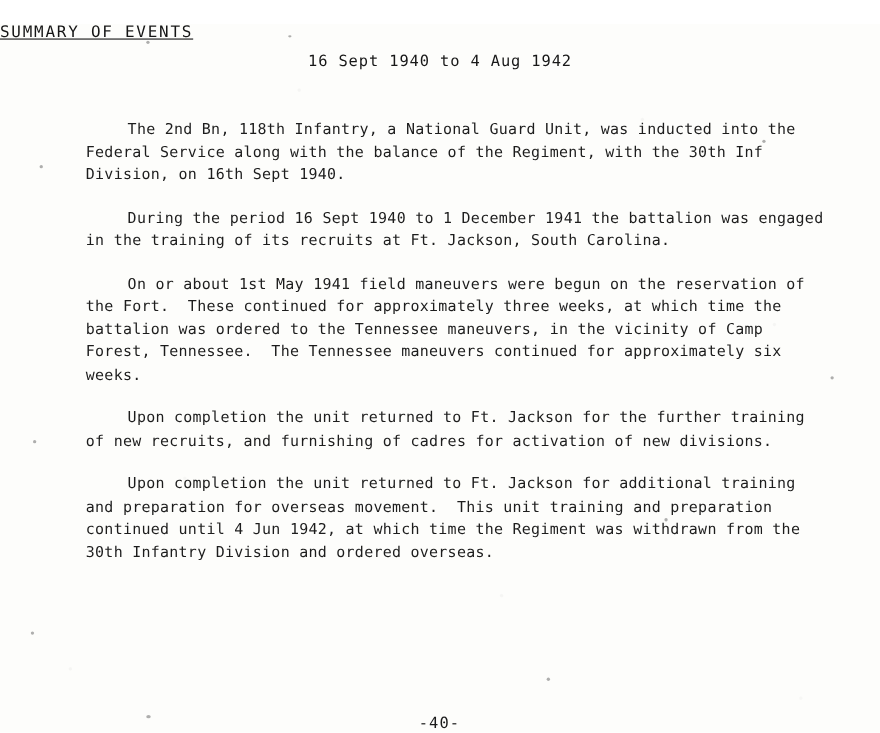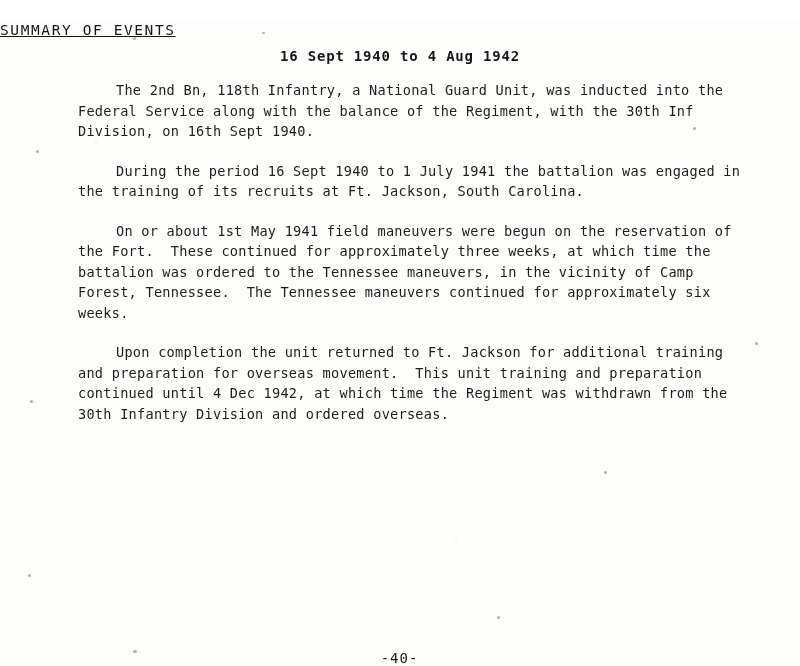--- a/index.html
+++ b/index.html
@@ -43,39 +43,38 @@
     letter-spacing: 1.2px;
     margin-top: 26px;
     color: #181818;
   }
   .date-range {
     text-align: center;
     font-size: 14px;
     letter-spacing: 0.8px;
     margin-top: 10px;
     color: #181818;
-    font-weight: bold;
   }
   .body-block {
     margin: 0 auto;
     width: 700px;
     padding-left: 28px;
     box-sizing: border-box;
   }
   .para {
     font-size: 13.6px;
     line-height: 20.5px;
     letter-spacing: 0.25px;
     margin: 0 0 19px 0;
     text-indent: 38px;
     white-space: pre-wrap;
     color: #1d1d1d;
   }
   .para.first {
-    margin-top: 16px;
+    margin-top: 44px;
   }
   .page-number {
     position: absolute;
     left: 0;
     right: 1px;
     bottom: 22px;
     text-align: center;
     font-size: 14px;
     letter-spacing: 1px;
     color: #1b1b1b;
@@ -101,19 +100,20 @@
   <div class="speck" style="left:28px; top:552px; width:3px; height:3px;"></div>
   <div class="speck" style="left:133px; top:628px; width:4px; height:3px;"></div>
   <div class="speck" style="left:497px; top:594px; width:3px; height:3px;"></div>
   <div class="speck" style="left:604px; top:449px; width:3px; height:3px;"></div>
 
   <div class="doc-title">SUMMARY OF EVENTS</div>
   <div class="date-range">16 Sept 1940 to 4 Aug 1942</div>
 
   <div class="body-block">
     <p class="para first">The 2nd Bn, 118th Infantry, a National Guard Unit, was inducted into the Federal Service along with the balance of the Regiment, with the 30th Inf Division, on 16th Sept 1940.</p>
-    <p class="para">During the period 16 Sept 1940 to 1 July 1941 the battalion was engaged in the training of its recruits at Ft. Jackson, South Carolina.</p>
+    <p class="para">During the period 16 Sept 1940 to 1 December 1941 the battalion was engaged in the training of its recruits at Ft. Jackson, South Carolina.</p>
     <p class="para">On or about 1st May 1941 field maneuvers were begun on the reservation of the Fort.  These continued for approximately three weeks, at which time the battalion was ordered to the Tennessee maneuvers, in the vicinity of Camp Forest, Tennessee.  The Tennessee maneuvers continued for approximately six weeks.</p>
-    <p class="para">Upon completion the unit returned to Ft. Jackson for additional training and preparation for overseas movement.  This unit training and preparation continued until 4 Dec 1942, at which time the Regiment was withdrawn from the 30th Infantry Division and ordered overseas.</p>
+    <p class="para">Upon completion the unit returned to Ft. Jackson for the further training of new recruits, and furnishing of cadres for activation of new divisions.</p>
+    <p class="para">Upon completion the unit returned to Ft. Jackson for additional training and preparation for overseas movement.  This unit training and preparation continued until 4 Jun 1942, at which time the Regiment was withdrawn from the 30th Infantry Division and ordered overseas.</p>
   </div>
 
   <div class="page-number">-40-</div>
 </div>
 
 </body></html>

